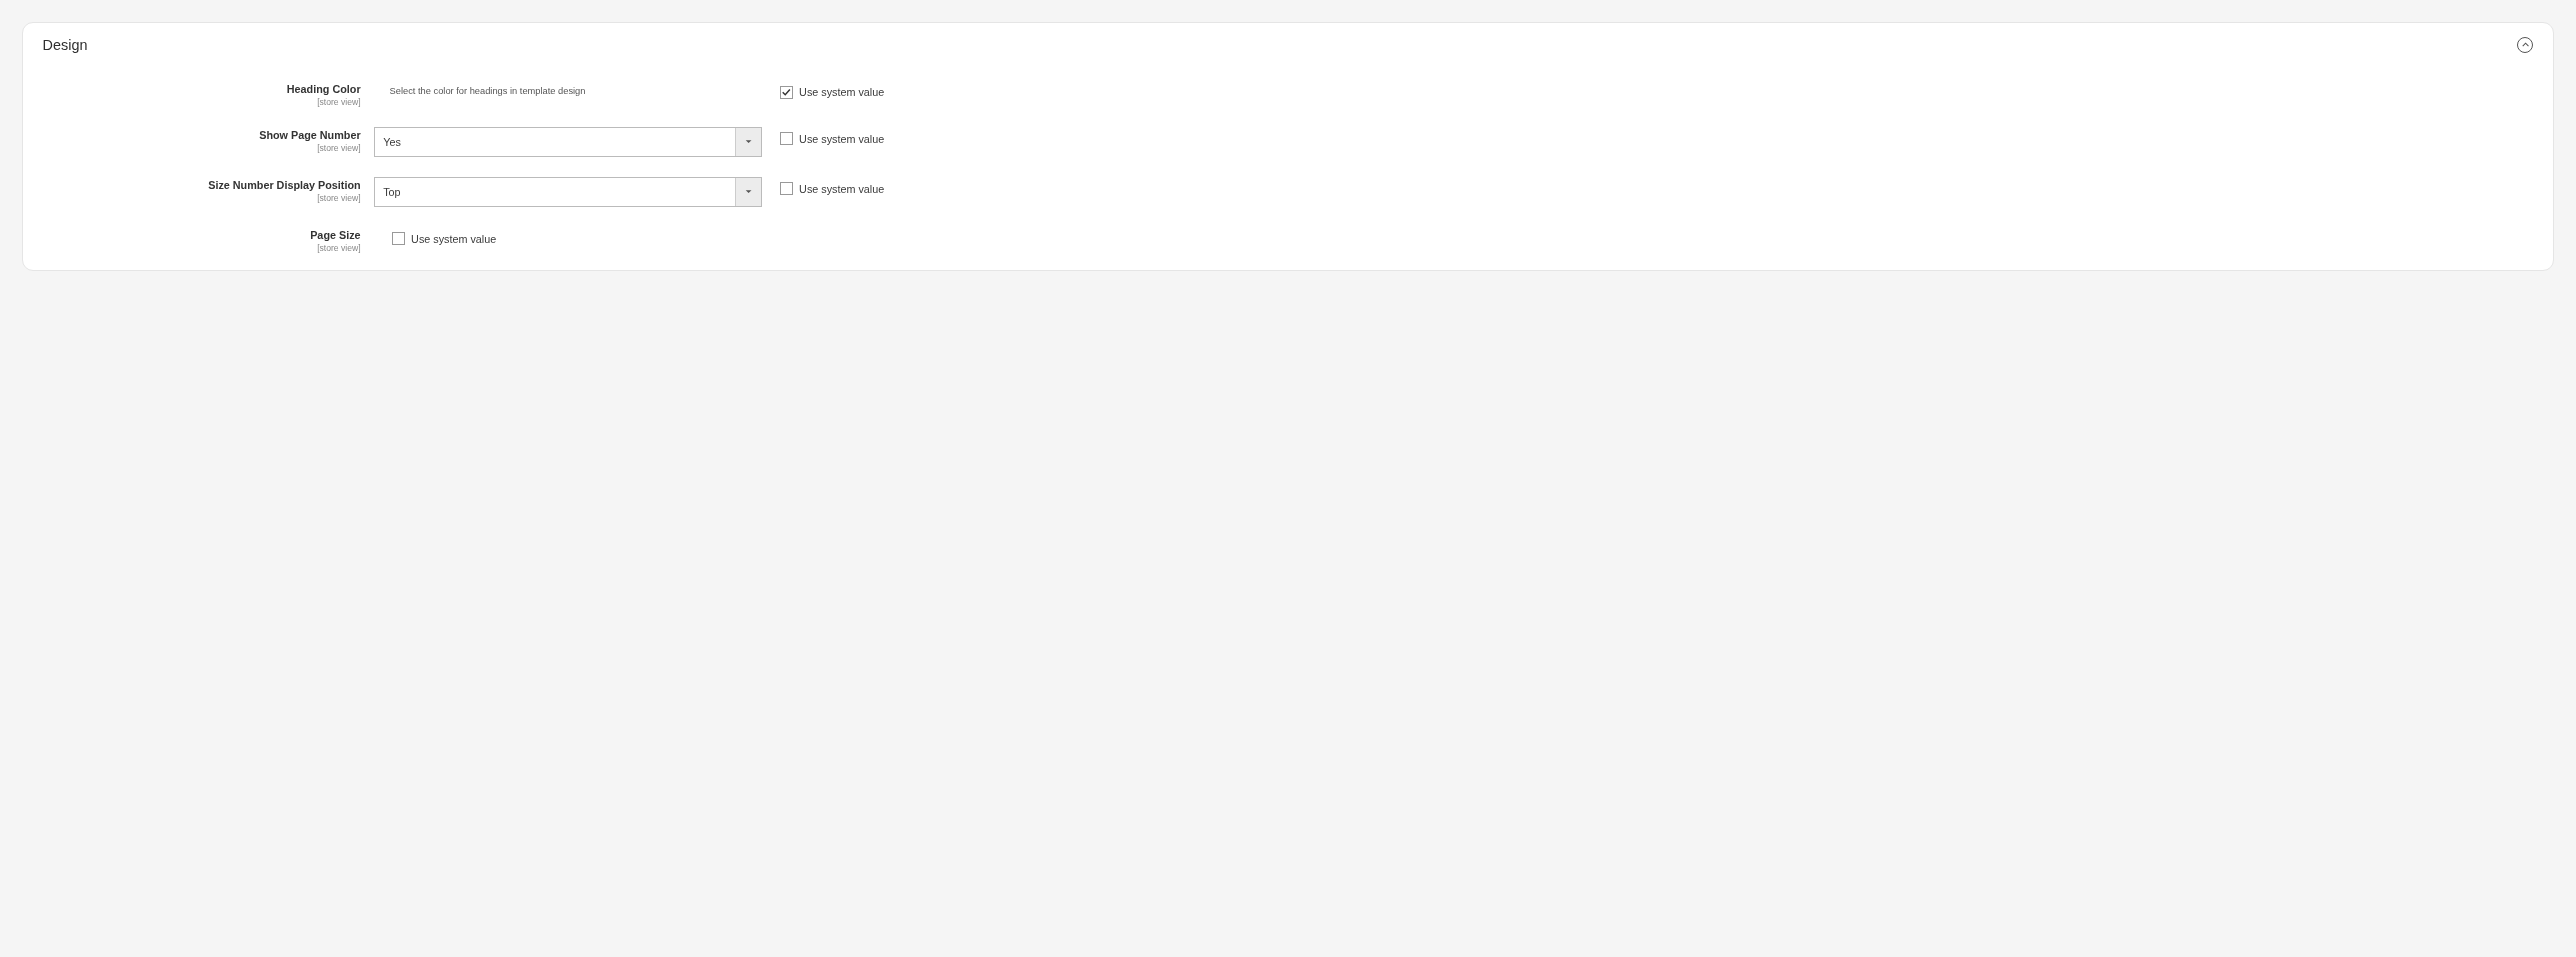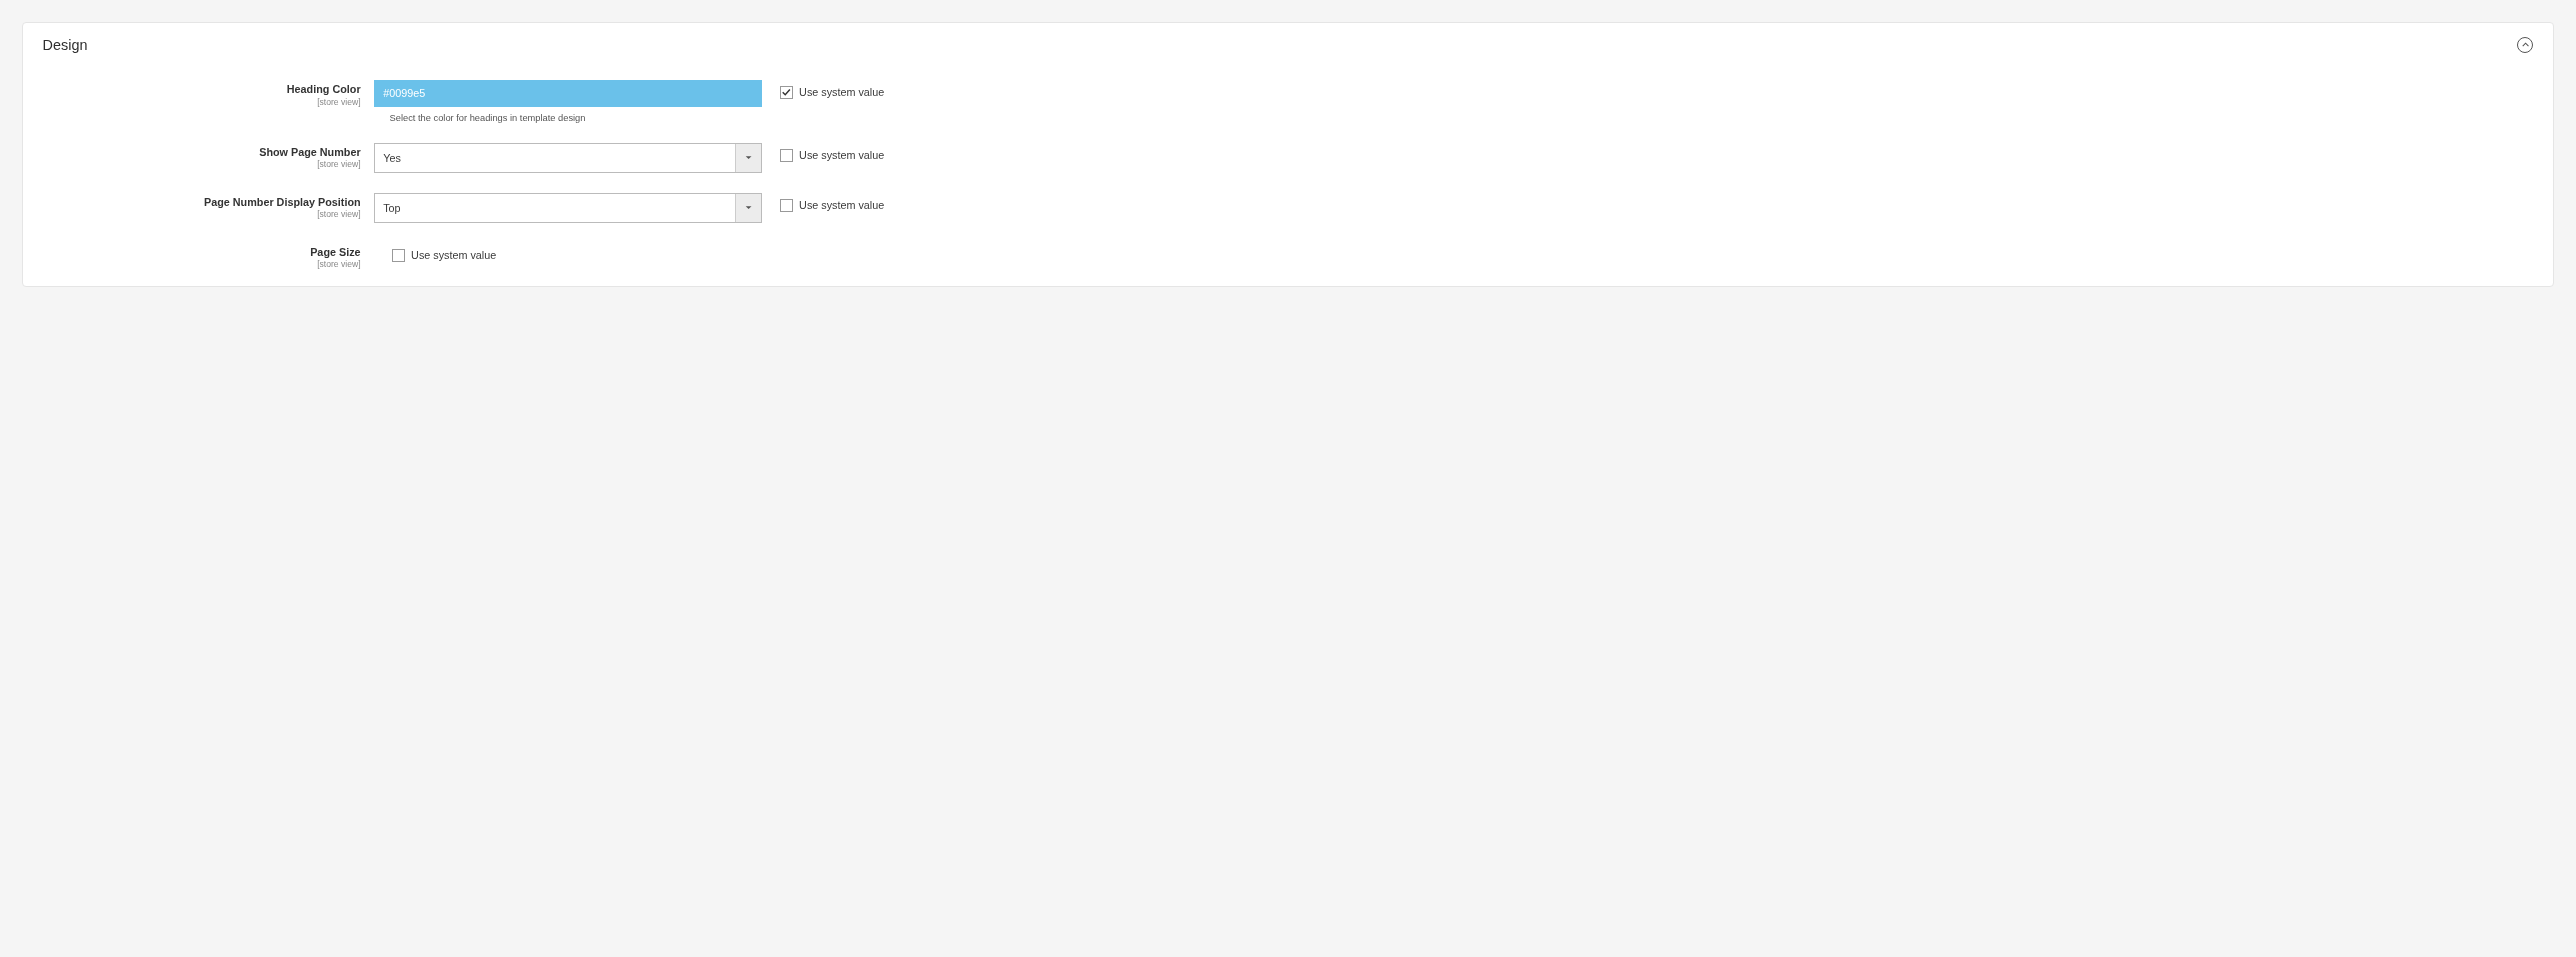--- a/index.html
+++ b/index.html
@@ -10,21 +10,21 @@
     body {
       font-family: -apple-system, BlinkMacSystemFont, "Segoe UI", Helvetica, Arial, sans-serif;
       background: #f5f5f5;
       padding: 21.6px;
       font-size: 10px;
       color: #333;
     }
     .panel {
       background: #fff;
       border: 0.7px solid #e5e5e5;
-      border-radius: 4px;
+      border-radius: 11px;
       padding: 14.4px 20px 17px 20px;
     }
     .panel-header {
       display: flex;
       justify-content: space-between;
       align-items: center;
       margin-bottom: 27px;
     }
     .panel-title {
       font-size: 14.4px;
@@ -169,23 +169,20 @@
   </div>
 
   <div class="form-rows">
 
     <div class="form-row">
       <div class="label-col">
         <span class="field-label">Heading Color</span>
         <span class="scope-label">[store view]</span>
       </div>
       <div class="input-col">
-        <div class="color-input">
-          <span>#0099e5</span>
-        </div>
         <div class="help-text">Select the color for headings in template design</div>
       </div>
       <div class="sysvalue-col">
         <div class="checkbox checked">
           <svg viewBox="0 0 12 12">
             <path d="M1 6 L4.5 9.5 L11 2" fill="none" stroke="#333" stroke-width="2"></path>
           </svg>
         </div>
         <span class="sysvalue-label">Use system value</span>
       </div>
@@ -209,21 +206,21 @@
       <div class="sysvalue-col">
         <div class="checkbox">
           
         </div>
         <span class="sysvalue-label">Use system value</span>
       </div>
     </div>
 
     <div class="form-row">
       <div class="label-col">
-        <span class="field-label">Page Number Display Position</span>
+        <span class="field-label">Size Number Display Position</span>
         <span class="scope-label">[store view]</span>
       </div>
       <div class="input-col">
         <div class="select-wrap">
           <span class="select-value">Top</span>
           <div class="select-arrow">
             <svg viewBox="0 0 10 10">
                 <path d="M1 3 L5 7 L9 3 Z" fill="#555"></path>
               </svg>
           </div>

